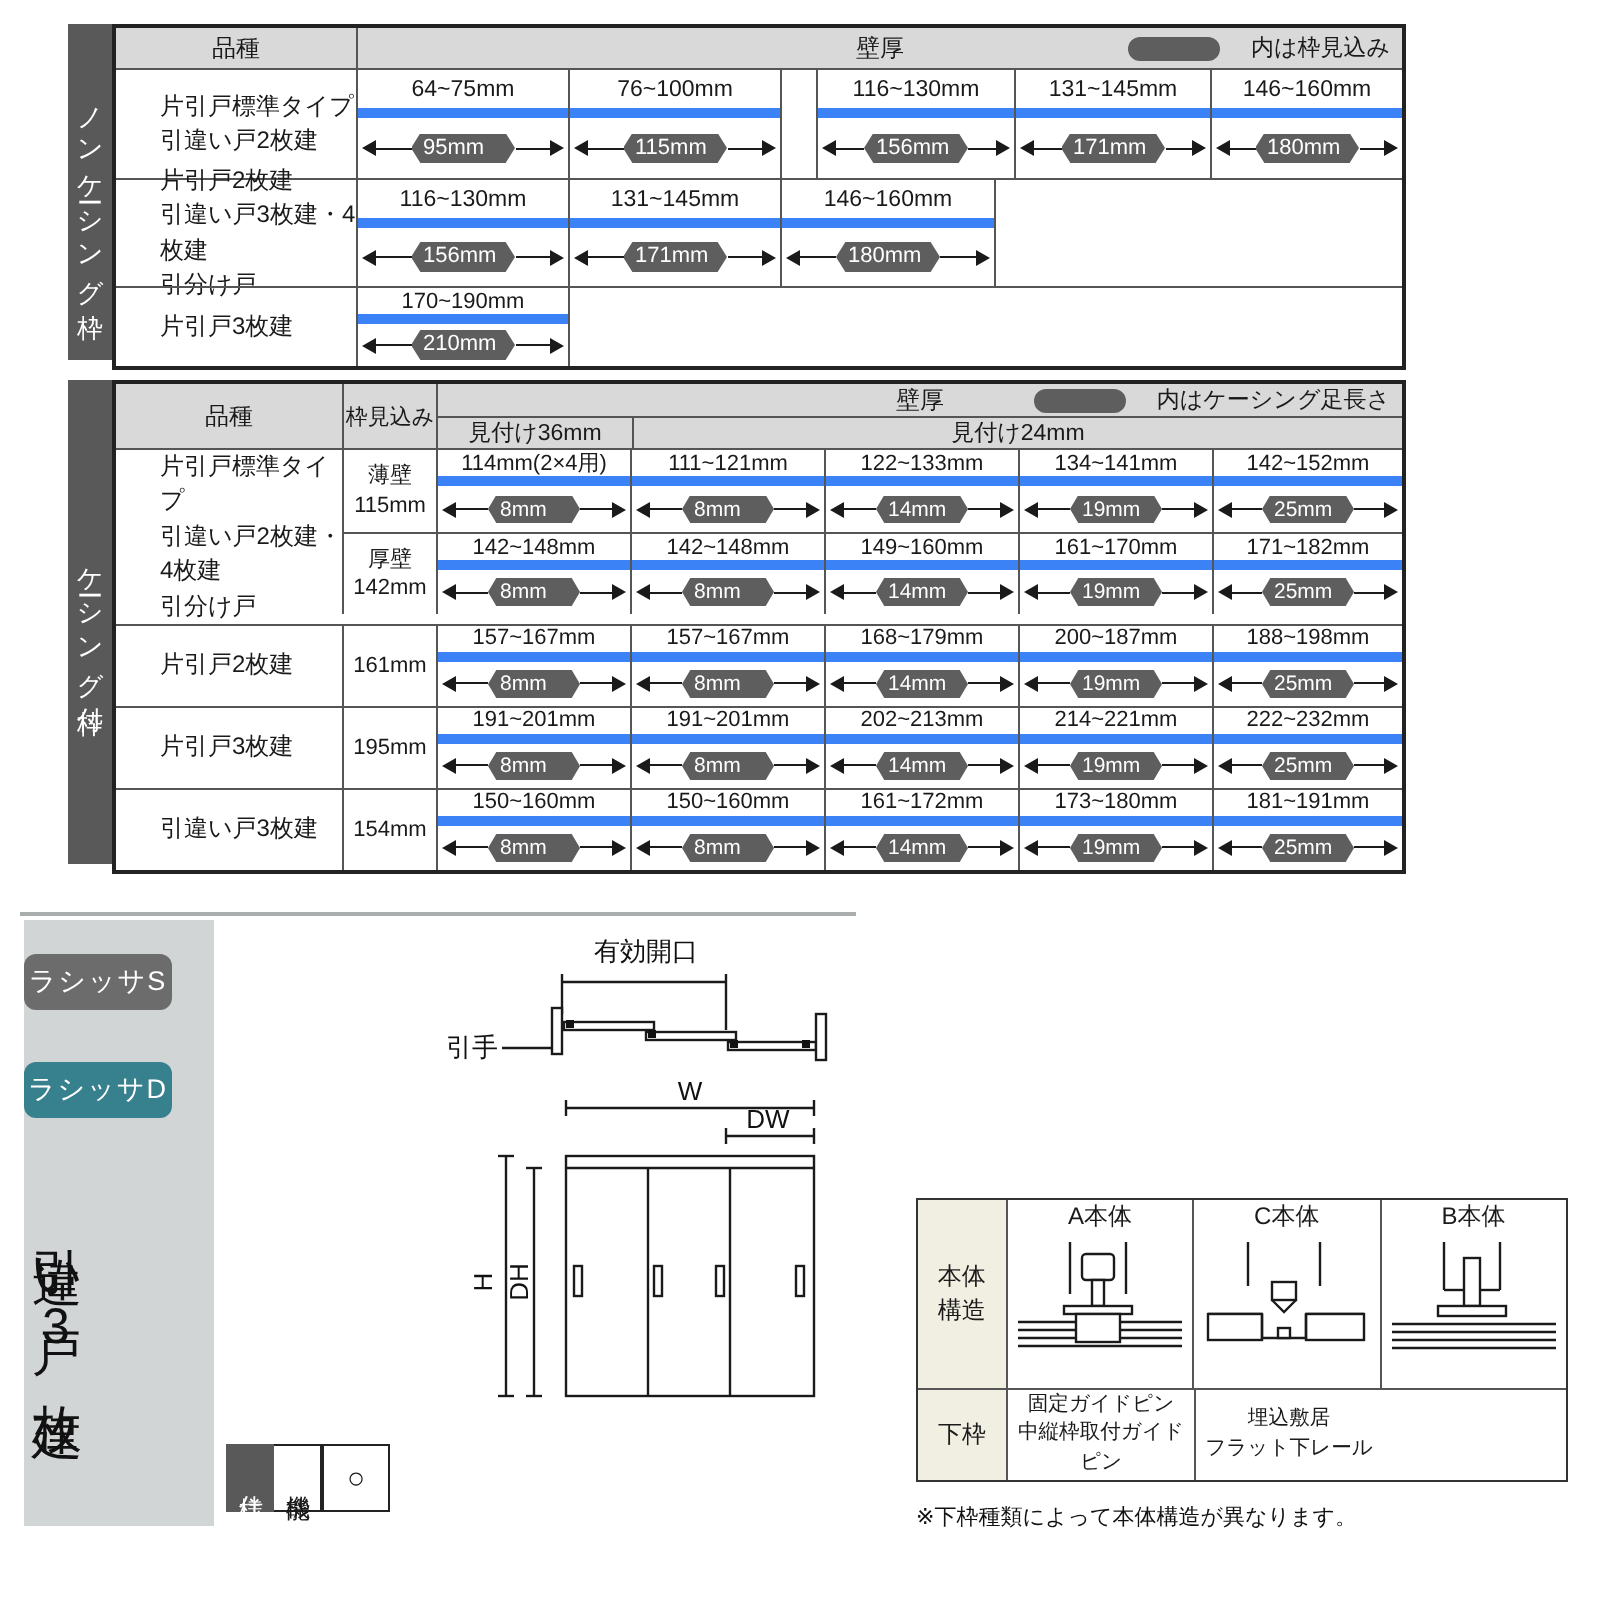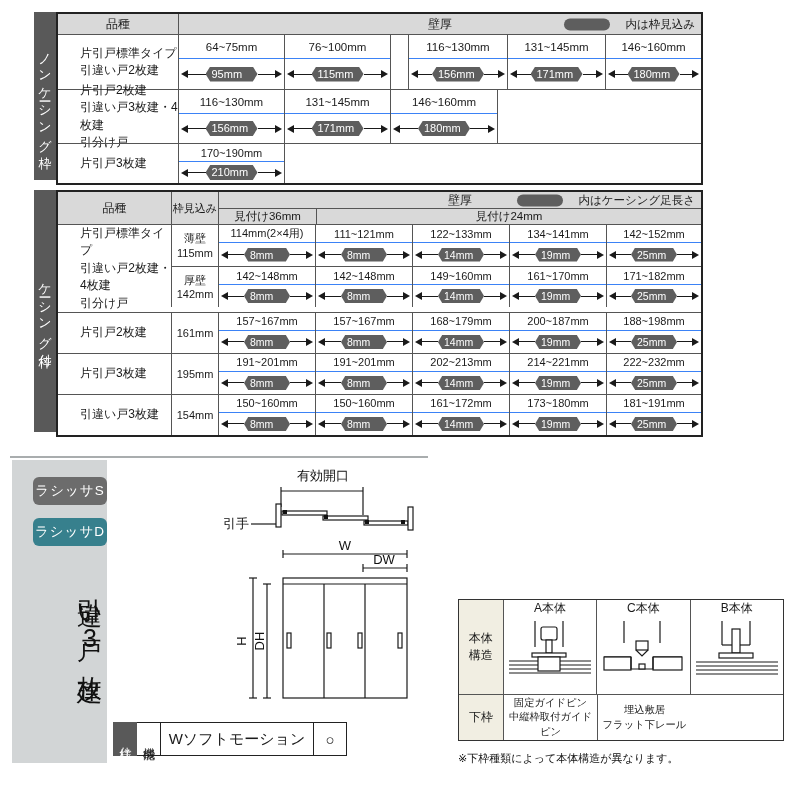--- a/index.html
+++ b/index.html
@@ -23,21 +23,21 @@
   .lbl { justify-content:flex-start; padding-left:22px; text-align:left; line-height:1.45; font-size:12px; }
   .bl { border-left:1px solid #555; }
   .bt { border-top:1px solid #555; }
   .rel { position:relative; }
   .fill { flex:1; }
   .w120{width:120px;} .w113{width:113px;} .w106{width:106px;} .w107{width:107px;}
   .w99{width:99px;} .w98{width:98px;} .w97{width:97px;} .w47{width:47px;} .w18{width:18px;}
 
   .dcol { display:flex; flex-direction:column; }
   .range { height:24px; display:flex; align-items:center; justify-content:center;
-    border-bottom:1px solid #3b82f6; font-size:11.5px; }
+    border-bottom:5px solid #3b82f6; font-size:11.5px; }
   .t2 .range, .rngS .range { height:18px; font-size:11px; }
   .az { flex:1; display:flex; align-items:center; padding:0 2px; }
   .aline { flex:1; height:0; border-top:1.6px solid #1a1a1a; }
   .ah { width:0; height:0; border-top:4px solid transparent; border-bottom:4px solid transparent; }
   .ah.l { border-right:7px solid #1a1a1a; }
   .ah.r { border-left:7px solid #1a1a1a; }
   .pill { min-width:52px; padding:0 6px; height:15px; line-height:15px; text-align:left;
     background:var(--pill,#5e5e5e); color:#fff; font-size:11px;
     clip-path:polygon(9% 0,91% 0,100% 50%,91% 100%,9% 100%,0 50%); }
   .t2 .pill { min-width:46px; height:14px; line-height:14px; font-size:10.5px; }
@@ -47,22 +47,22 @@
   .lpill { width:46px; height:12px; border-radius:6px; background:var(--pill,#5e5e5e); display:inline-block; }
 
   .hright { display:flex; flex-direction:column; }
   .hr1 { height:16px; display:flex; align-items:center; justify-content:center; position:relative; font-size:12px; }
   .hr2 { flex:1; display:flex; border-top:1px solid #555; }
   .waku { font-size:11px; text-align:center; line-height:1.3; }
 
   
   .rule { position:absolute; left:10px; top:456px; width:418px; height:2px; background:#a9adae; }
   .graycol { position:absolute; left:12px; top:460px; width:95px; height:303px;
-    background:var(--graycol,#d2d5d6); display:flex; flex-direction:column; align-items:flex-end;
-    padding-top:17px; gap:13px; }
+    background:var(--graycol,#d2d5d6); display:flex; flex-direction:column; align-items:flex-start;
+    padding-top:17px; gap:26px; }
   .badge { width:74px; height:28px; border-radius:6px; color:#fff; font-size:13.5px;
     display:flex; align-items:center; justify-content:center; letter-spacing:1px; }
   .badgeS { background:var(--badge_s,#6c6c6c); }
   .badgeD { background:var(--badge_d,#37808d); }
   .btitle { margin-top:20px; writing-mode:vertical-rl; text-orientation:upright;
     font-size:25px; letter-spacing:4px; color:#111; }
 
   svg.line { position:absolute; }
   svg.line line, svg.line path, svg.line rect { stroke:#1a1a1a; stroke-width:1.2; fill:none; }
   svg.line rect.wh { fill:#fff; }
@@ -573,21 +573,20 @@
     <text transform="translate(32 103) rotate(-90)" text-anchor="middle">DH</text>
   </svg>
 
   <div class="spec">
     <div class="sbox sdark">
         <span>仕様</span>
       </div>
     <div class="sbox skind">
         <span>機能</span>
       </div>
-    <div class="sitem">Wソフトモーション</div>
     <div class="smark">○</div>
   </div>
 
   <div class="stbl">
     <div class="strow" style="height:94px;">
       <div class="slabel ml">本体
 構造</div>
       <div class="scell">
         <div class="stitle">A本体</div>
         <svg class="line" style="position:static;" width="90" height="72" viewBox="0 0 90 72">

